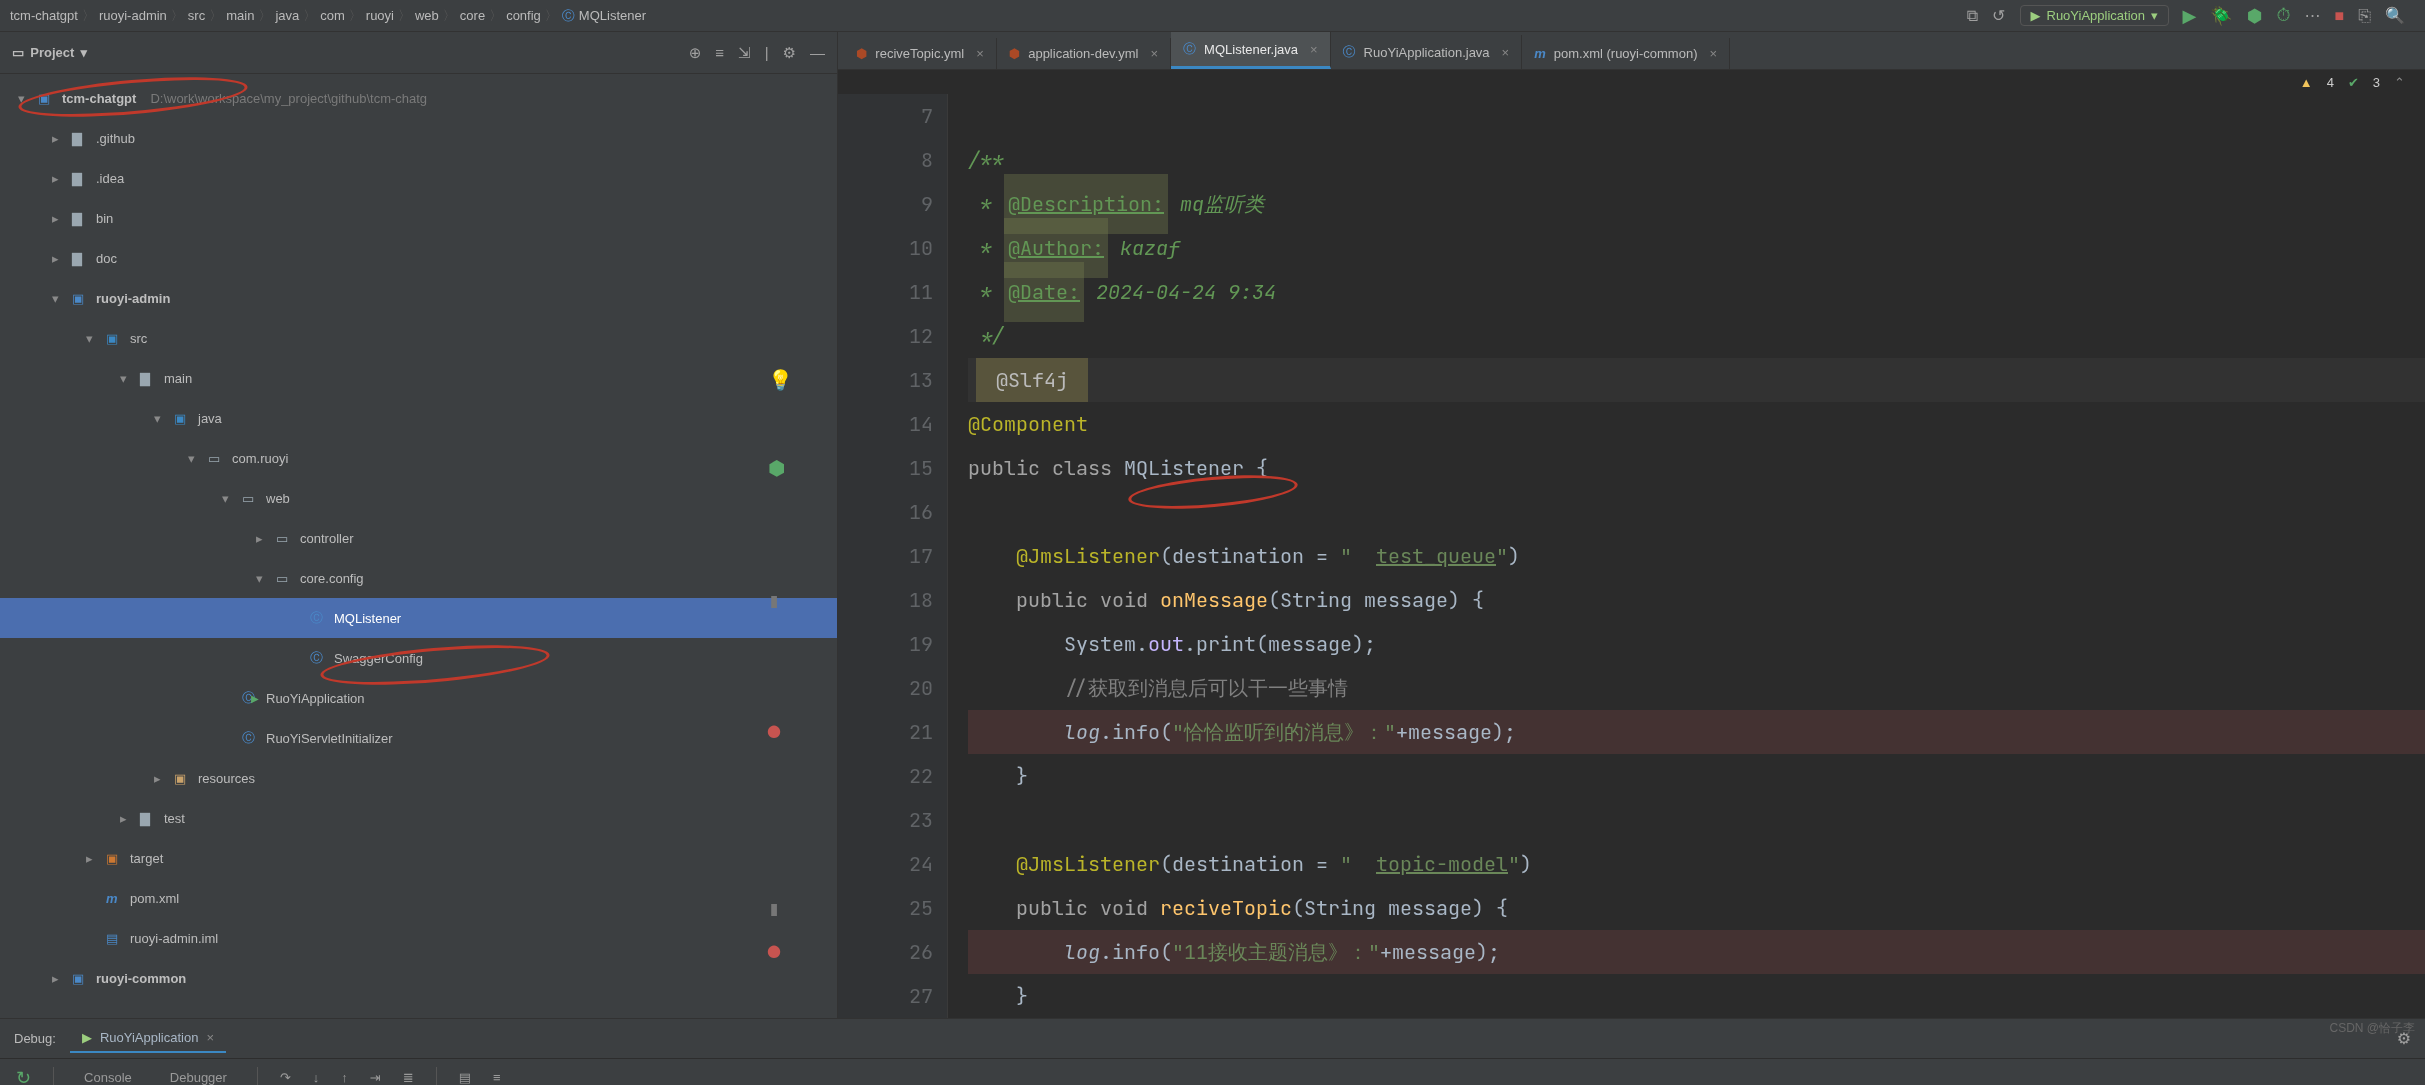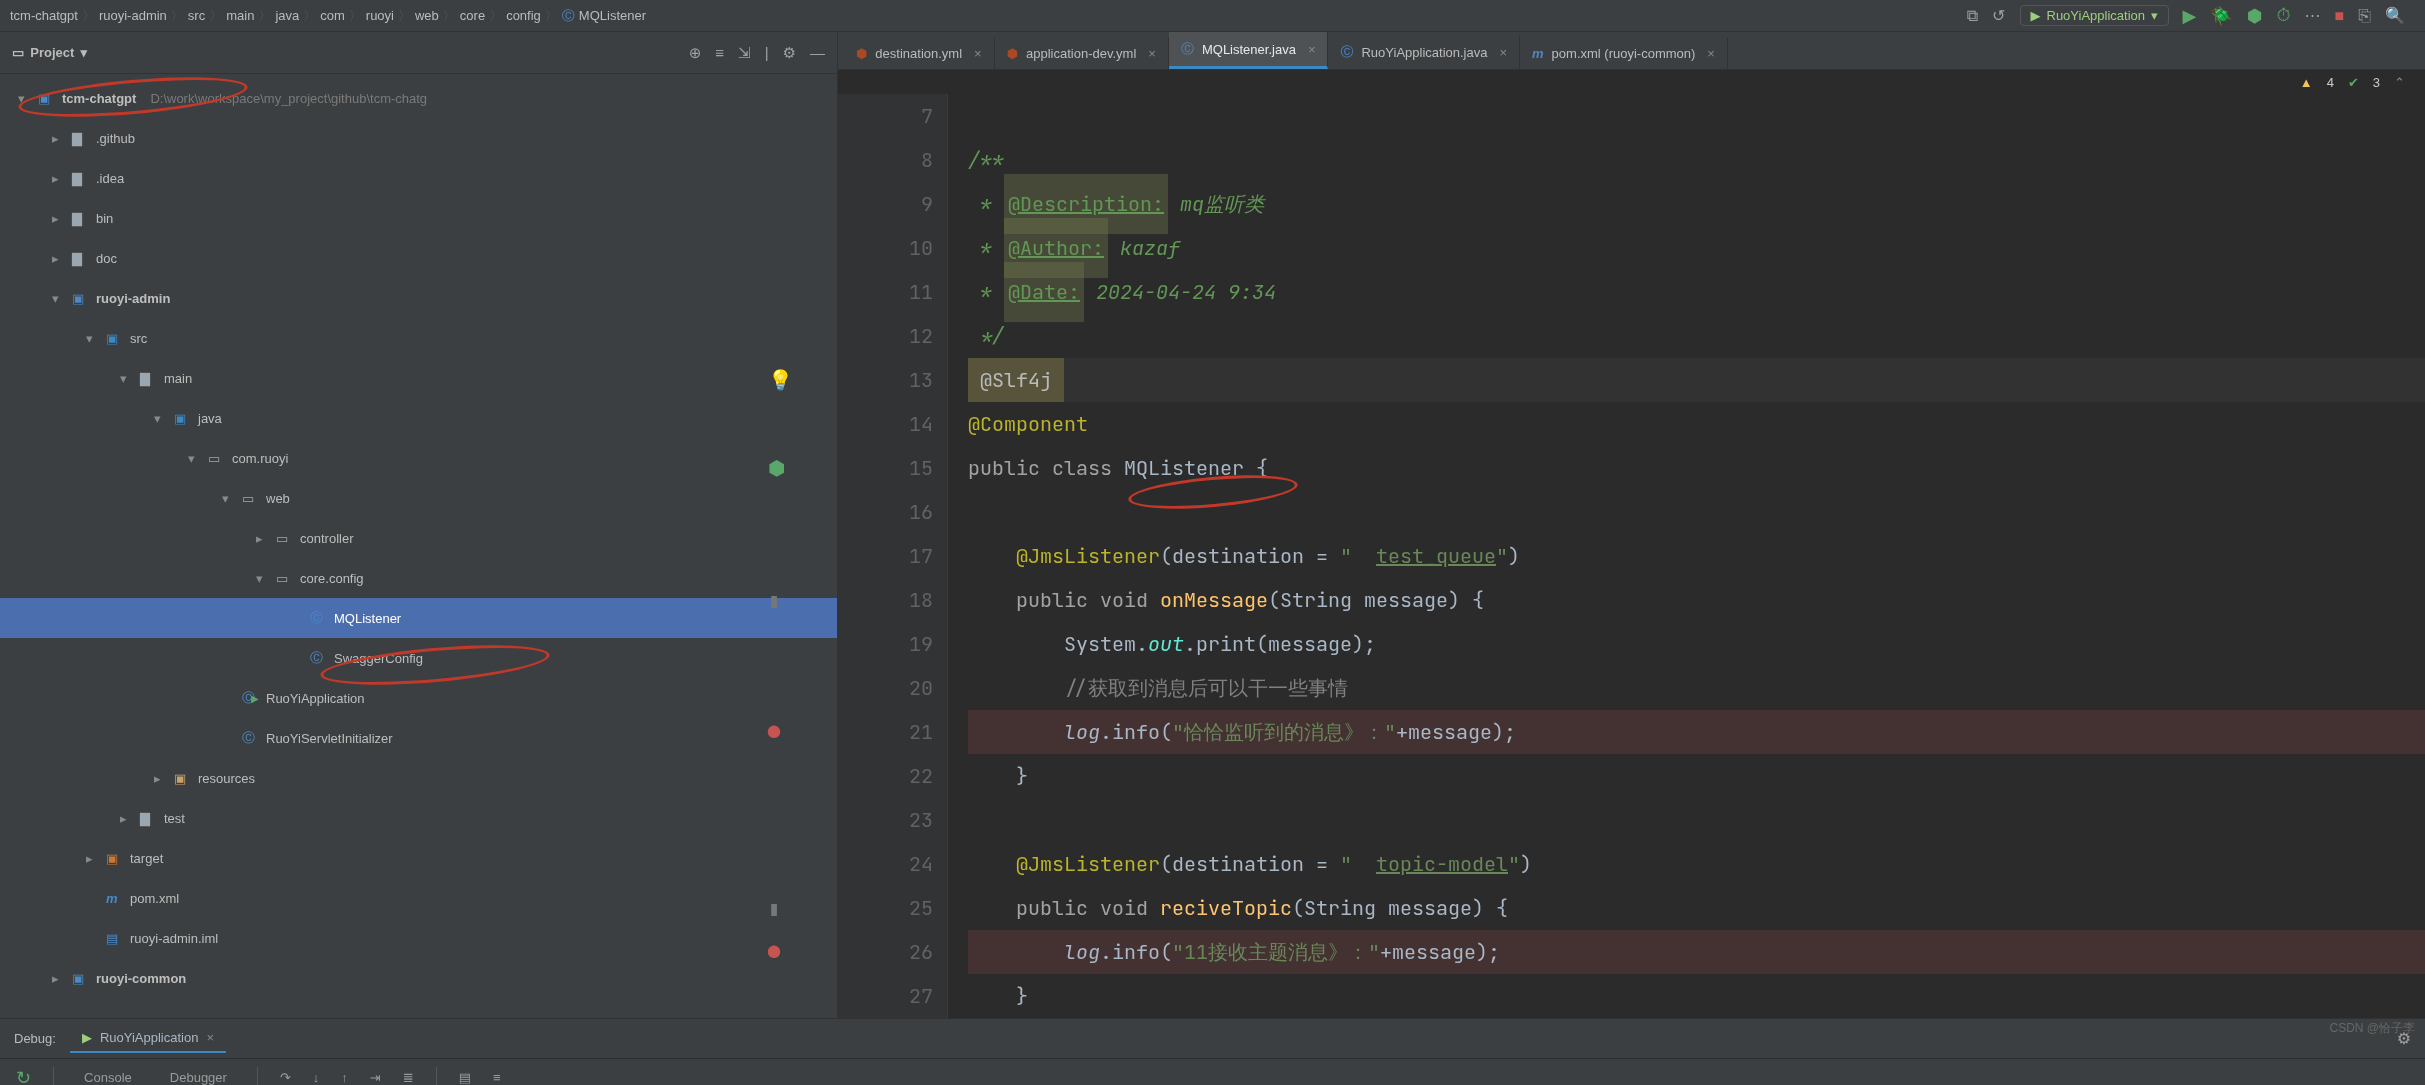--- a/index.html
+++ b/index.html
@@ -101,27 +101,27 @@
   .gut-line{height:44px;}
   .code{
     flex:1; padding-left:20px; position:relative;
     white-space:pre; color:#a9b7c6;
   }
   .code-line{height:44px; display:flex; align-items:center;}
   .hl-bg{ background:rgba(100,60,60,.45);}
   .caret-bg{ background:#323232;}
   .kw{color:#a3a3a3;}
   .type{color:#a9b7c6;}
-  .ann{color:#bbb; background:rgba(160,150,80,.35); padding:0 12px;}
+  .ann{color:#bbb; background:rgba(160,150,80,.35); padding:0 20px;margin-left:8px;}
   .doc{color:#629755; font-style:italic;}
   .docTag{color:#629755; text-decoration:underline; background:rgba(120,130,80,.35); padding:8px 4px;}
   .str{color:#6a8759;}
   .strU{color:#6a8759; text-decoration:underline;margin-left:24px;}
   .fn{color:#ffc66d;}
-  .field{color:#5eead4; font-style:italic;}
+  .field{color:#c4b5fd; }
   .cmt{color:#808080;}
   .ital{font-style:italic;}
   .bulb{color:#f2c55c;}
   .dot-red::before{content:"●"; color:#c75450;}
   .bar-gray::before{content:"▮"; color:#777;}
 
   
   .debug-bar{
     height:40px; background:#3c3f41; border-top:1px solid #323232;
     display:flex; align-items:center; padding:0 14px; gap:14px;
@@ -370,21 +370,21 @@
       </div>
 
     <div class="annot" style="left:18px; top:48px; width:230px; height:34px;"></div>
     <div class="annot" style="left:320px; top:616px; width:230px; height:34px;"></div>
   </div>
 
   <div class="editor-side" style="position:relative;">
     <div class="tabs-row" id="etabs">
         <div class="etab">
           <span style="color:#aa4926">⬢</span>
-          <span>destination.yml</span>
+          <span>reciveTopic.yml</span>
           <span class="close">×</span>
         </div>
         <div class="etab">
           <span style="color:#aa4926">⬢</span>
           <span>application-dev.yml</span>
           <span class="close">×</span>
         </div>
         <div class="etab active">
           <span style="color:#4a88c7">Ⓒ</span>
           <span>MQListener.java</span>

